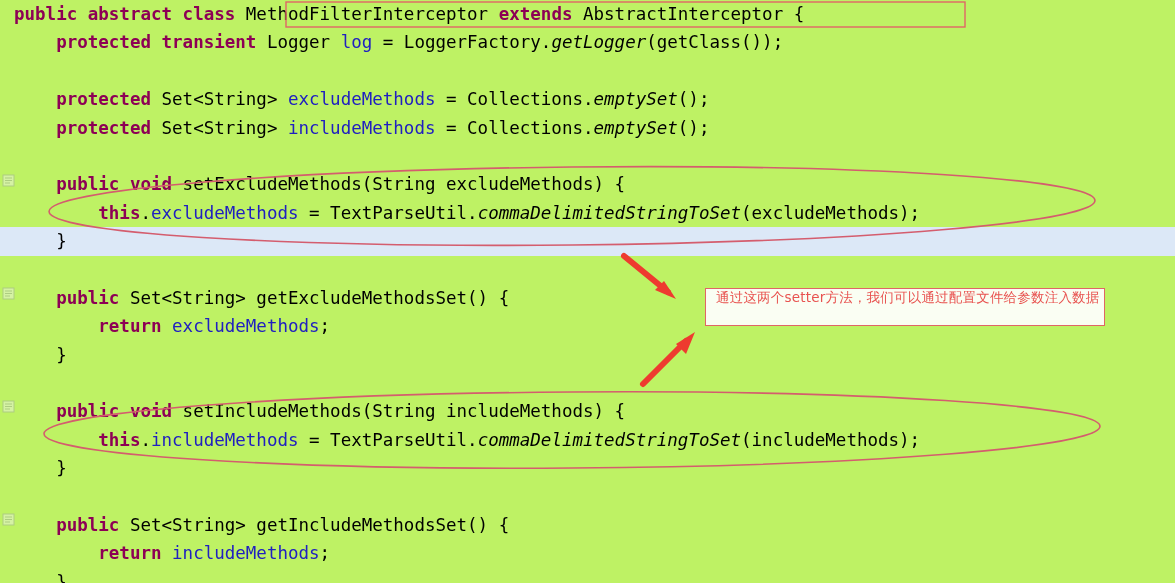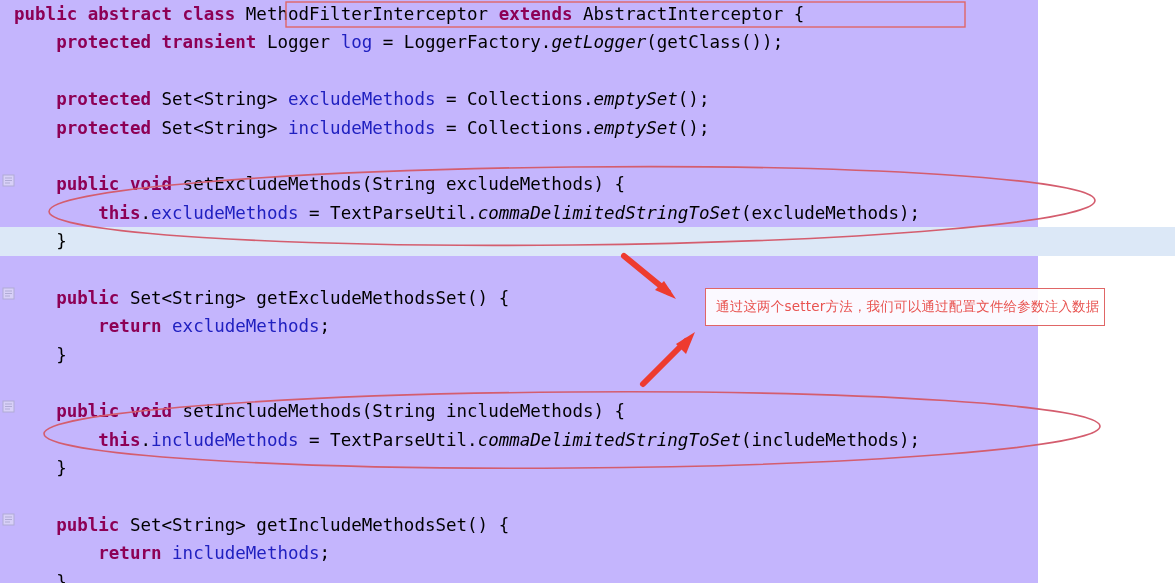--- a/index.html
+++ b/index.html
@@ -9,23 +9,23 @@
   }
   body {
     width: 1175px;
     height: 583px;
     overflow: hidden;
     font-family: "DejaVu Sans Mono", "Liberation Mono", monospace;
   }
 
   #editor {
     position: relative;
-    width: 1038px;
+    width: 1175px;
     height: 583px;
-    background: #c4b5fd;
+    background: #bef264;
   }
 
   
   #code {
     position: absolute;
     left: 0;
     top: 0;
     width: 1175px;
     height: 583px;
     font-family: "DejaVu Sans Mono", "Liberation Mono", monospace;
@@ -85,21 +85,21 @@
     position: absolute;
     left: 705px;
     top: 288px;
     width: 400px;
     height: 38px;
     border: 1.4px solid #e06666;
     background: rgba(255,255,255,0.92);
     box-sizing: border-box;
     z-index: 7;
     display: flex;
-    align-items: center;
+    align-items: flex-start;
     padding-left: 10px;
   }
   #note-text {
     font-family: "DejaVu Sans", "Liberation Sans", sans-serif;
     font-size: 13.5px;
     color: #e8524f;
     white-space: nowrap;
     letter-spacing: .2px;
   }
 </style>

